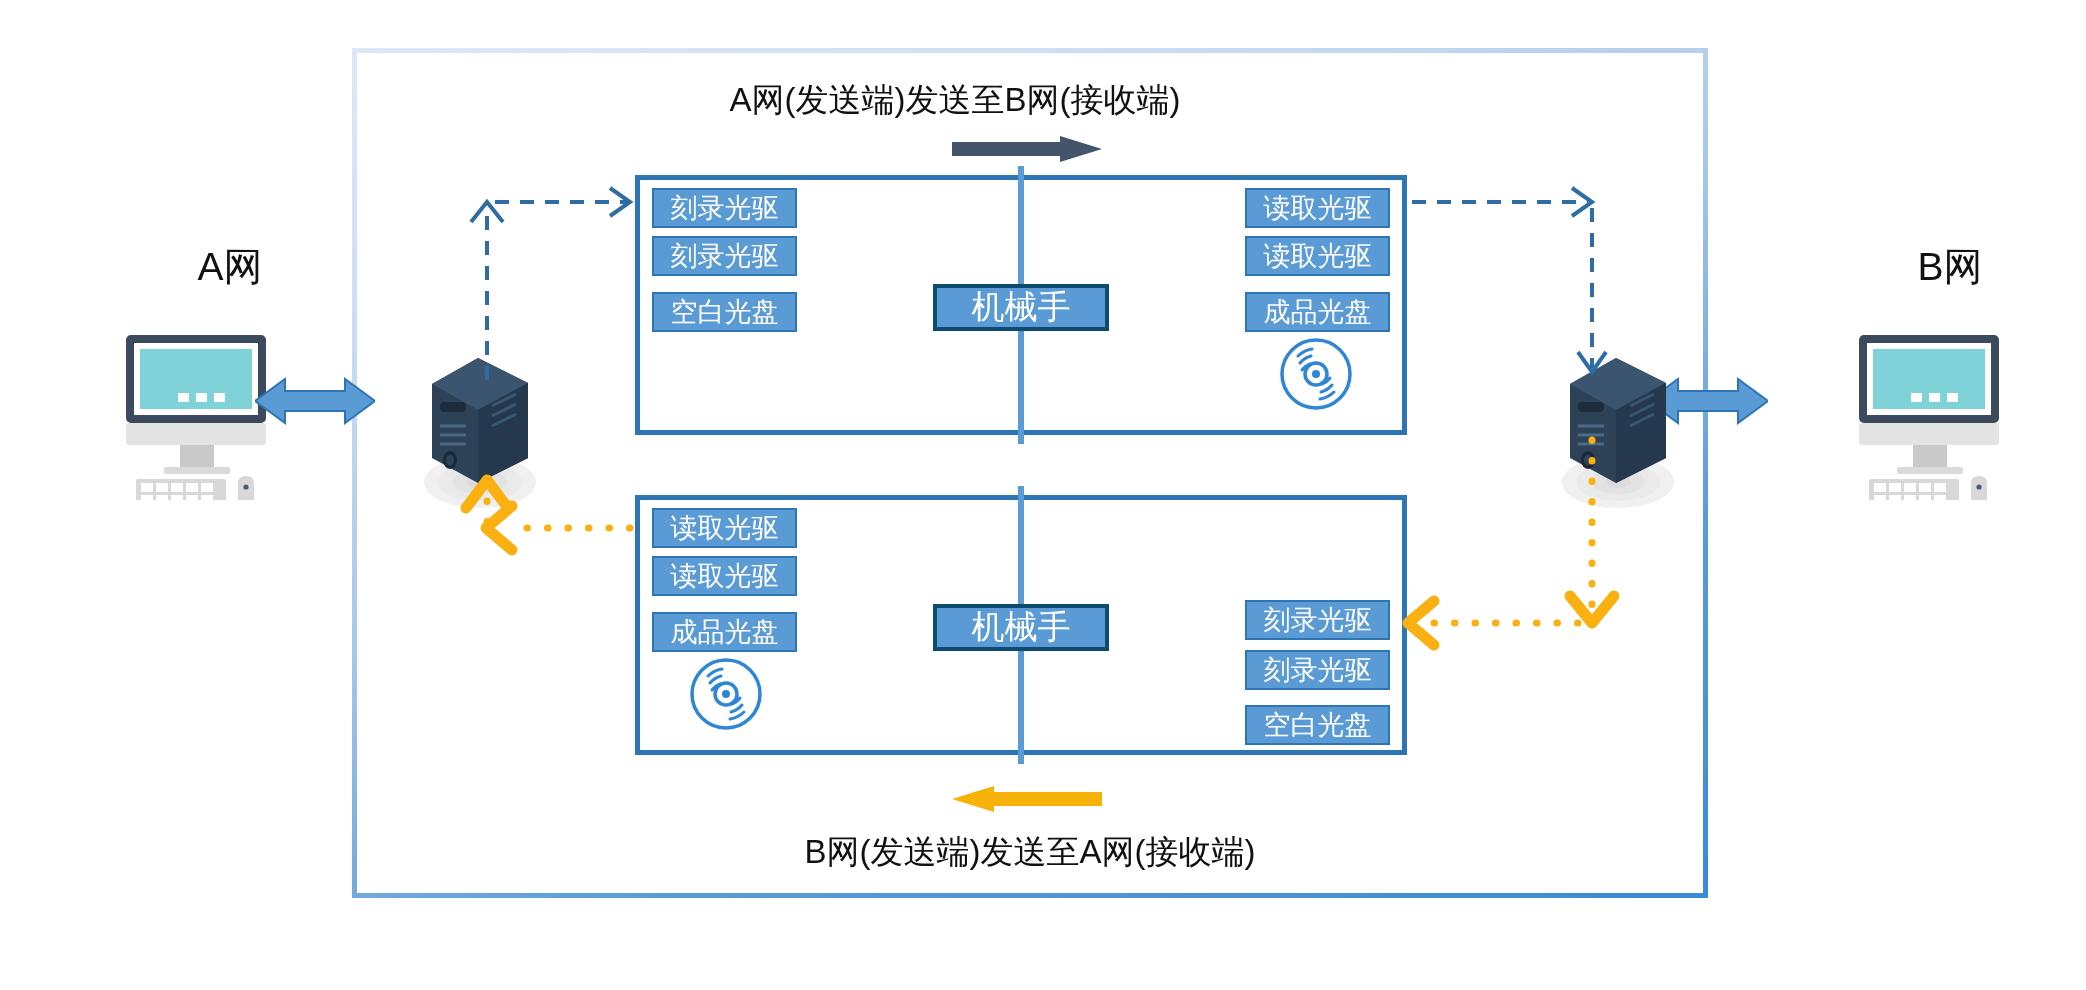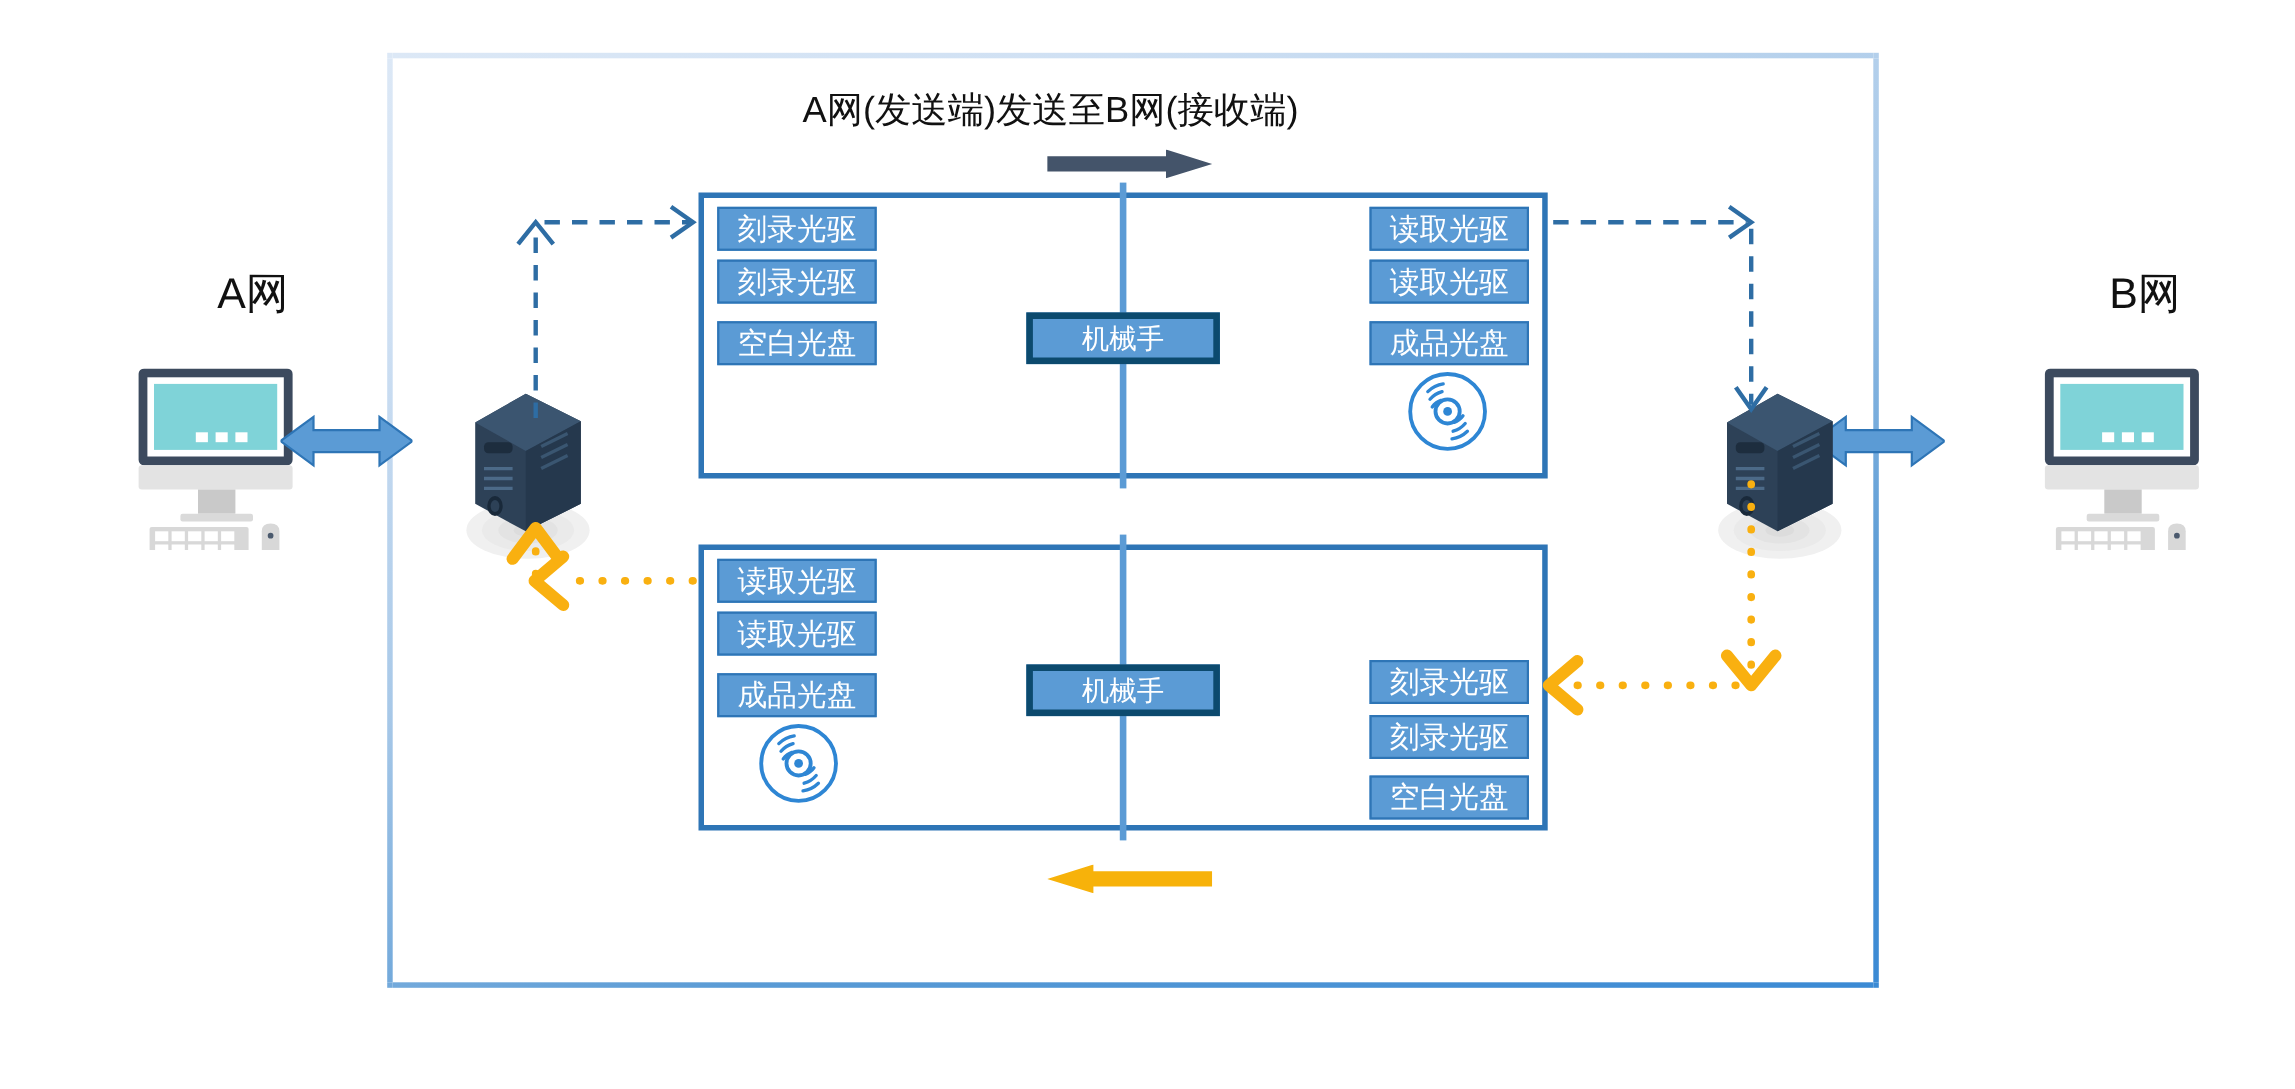--- a/index.html
+++ b/index.html
@@ -66,22 +66,22 @@
   .slot{
     position:absolute;
     background:#5b9bd5;border:2px solid #2e75b6;box-sizing:border-box;
     color:#ffffff;font-size:27px;
     display:flex;align-items:center;justify-content:center;
     white-space:nowrap;
   }
 
   .robot-slot{
     position:absolute;left:50%;margin-left:-88px;width:176px;height:47px;
-    background:#5b9bd5;border:6px solid #0c4a6e;box-sizing:border-box;
-    color:#ffffff;font-size:25px;
+    background:#5b9bd5;border:4px solid #0c4a6e;box-sizing:border-box;
+    color:#ffffff;font-size:33px;
     display:flex;align-items:center;justify-content:center;
     z-index:3;white-space:nowrap;
   }
 
   
   .col-left{left:12px;width:145px;height:40px;}
   .col-right{right:12px;width:145px;height:40px;}
 
   .disc-icon{position:absolute;width:76px;height:76px;}
 
@@ -90,20 +90,21 @@
               pointer-events:none;}
 </style>
 </head>
 <body>
 
 <div id="stage">
 
   <div id="outer-frame" class="abs"></div>
 
   <div id="title-top" class="abs diagram-title">A网(发送端)发送至B网(接收端)</div>
+  <div id="title-bottom" class="abs diagram-title">B网(发送端)发送至A网(接收端)</div>
 
   <div id="flow-top" class="abs flowarrow">
     <svg width="150" height="26" viewBox="0 0 150 26">
       <path d="M0,6 L108,6 L108,0 L150,13 L108,26 L108,20 L0,20 Z" fill="#44546a"></path>
     </svg>
   </div>
   <div id="flow-bottom" class="abs flowarrow">
     <svg width="150" height="26" viewBox="0 0 150 26">
       <path d="M150,6 L42,6 L42,0 L0,13 L42,26 L42,20 L150,20 Z" fill="#f7b20a"></path>
     </svg>

